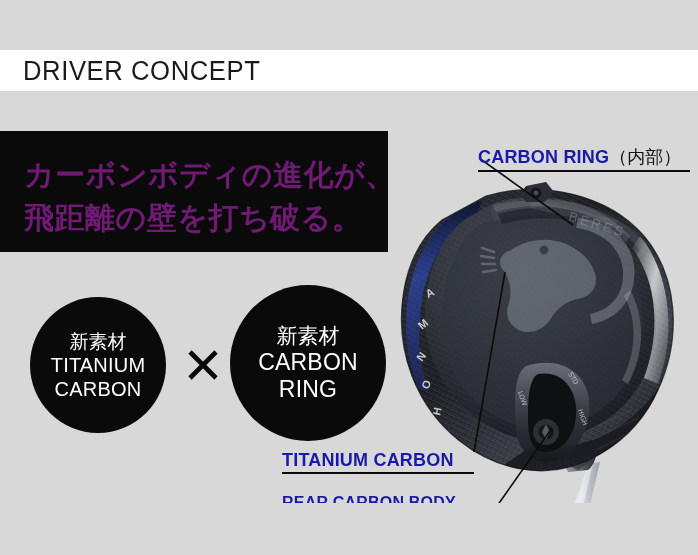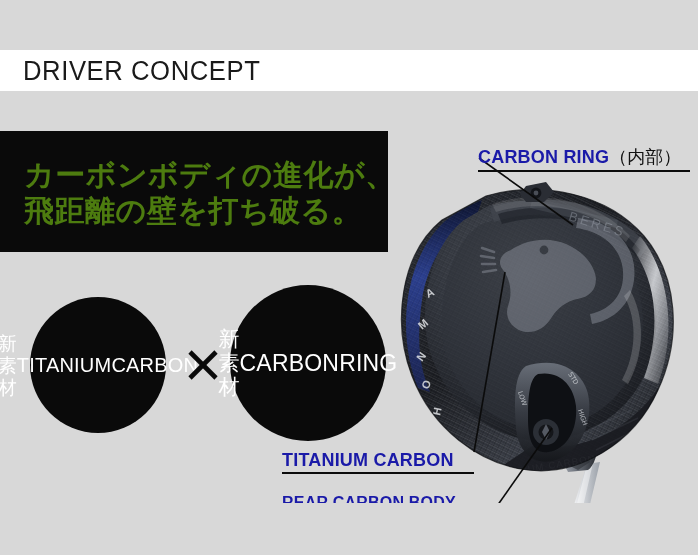--- a/index.html
+++ b/index.html
@@ -27,35 +27,35 @@
     white-space:nowrap;
   }
 
   
   .copy-box{
     position:absolute;left:0;top:131px;width:388px;height:121px;
     background:#0a0a0a;
   }
   .copy-line{
     position:absolute;left:24px;
-    color:#4d7c0f;
+    color:#701a75;
     font-size:30px;
     line-height:34px;
     font-weight:700;
     letter-spacing:0.5px;
     white-space:nowrap;
     font-family:"DejaVu Sans","Liberation Sans",sans-serif;
   }
   .copy-line.l1{top:158px;}
-  .copy-line.l2{top:194px;}
+  .copy-line.l2{top:201px;}
 
   
   .circle{
     position:absolute;border-radius:50%;background:#0a0a0a;
-    display:flex;align-items:center;justify-content:center;
+    display:flex;flex-direction:column;align-items:center;justify-content:center;
     color:#fff;text-align:center;
   }
   .circle-a{left:30px;top:297px;width:136px;height:136px;}
   .circle-b{left:230px;top:285px;width:156px;height:156px;}
   .c-jp{
     font-family:"DejaVu Sans","Liberation Sans",sans-serif;
     font-weight:400;font-size:19px;line-height:22px;margin-bottom:1px;
   }
   .circle-b .c-jp{font-size:21px;line-height:24px;}
   .c-en{

